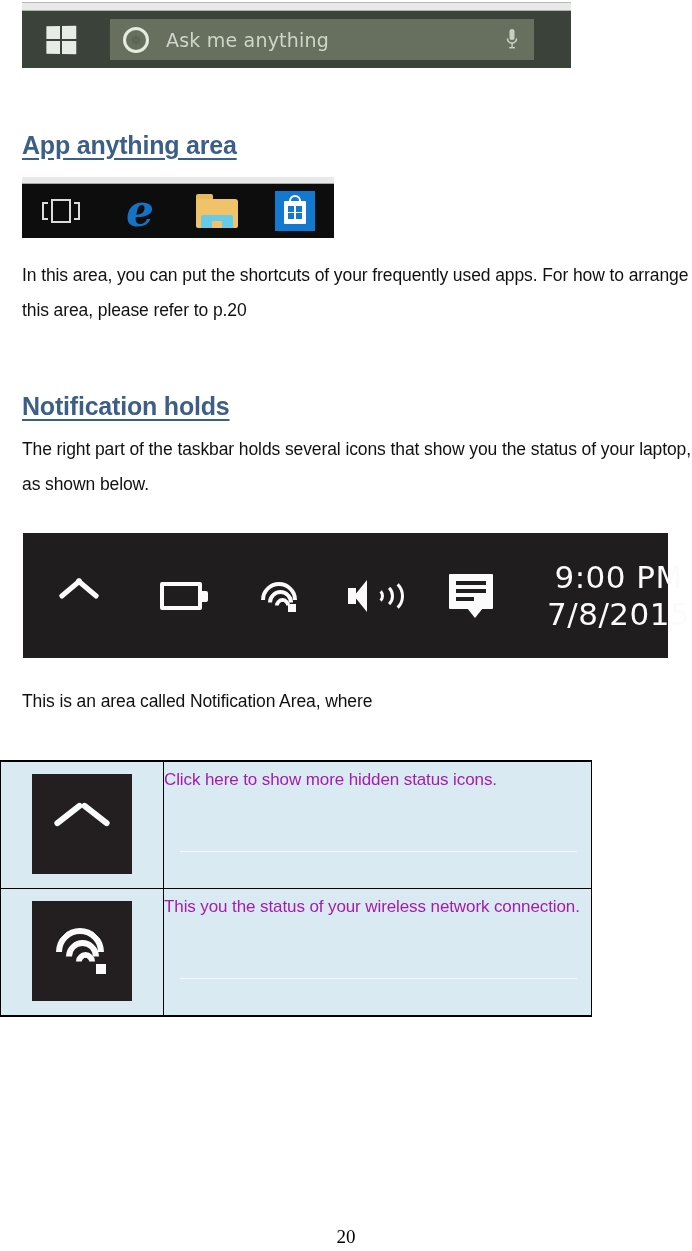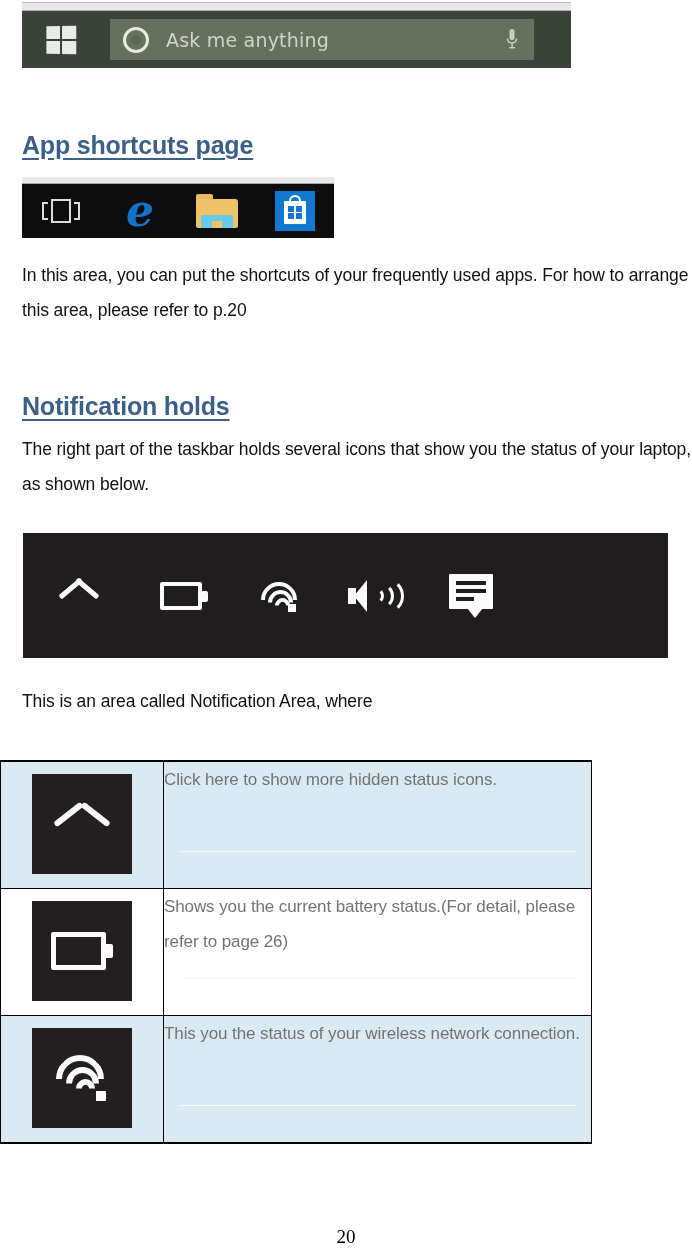--- a/index.html
+++ b/index.html
@@ -430,21 +430,21 @@
   td.desc-cell {
     border: none;
     border-left: 1px solid #000000;
     padding: 14px 16px 0 16px;
     height: 126px;
     position: relative;
   }
   .desc-text {
     font-size: 17px;
     line-height: 35px;
-    color: #737373;
+    color: #a21caf;
     letter-spacing: -0.1px;
   }
   .desc-rule {
     position: absolute;
     left: 16px;
     right: 14px;
     bottom: 36px;
     height: 1px;
     background: #f2f8fb;
   }
@@ -544,21 +544,21 @@
         <rect x="3.5" y="1" width="5" height="11" rx="2.5" fill="#c9d0c3"></rect>
         <path d="M1.5 10.5 a4.5 4.5 0 0 0 9 0" stroke="#c9d0c3" stroke-width="1.6" fill="none"></path>
         <rect x="5.4" y="15" width="1.4" height="4" fill="#c9d0c3"></rect>
         <rect x="3.2" y="19" width="5.8" height="1.4" fill="#c9d0c3"></rect>
       </svg>
     </div>
 
   </div>
 </div>
 
-<div class="heading" id="heading-app-shortcuts">App shortcuts page</div>
+<div class="heading" id="heading-app-shortcuts">App anything area</div>
 
 <div id="app-shortcuts-strip">
   <div id="app-shortcuts-topline"></div>
   <div id="app-shortcuts-bar">
 
     <div class="app-icon">
       <div class="taskview">
         <span class="tv-b tv-l"></span>
         <span class="tv-sq"></span>
         <span class="tv-b tv-r"></span>
@@ -639,20 +639,24 @@
     <div class="action-center">
       <div class="ac-box">
           <i></i>
           <i></i>
           <i></i>
         </div>
       <div class="ac-tail"></div>
     </div>
   </div>
 
+  <div id="notif-clock">
+    <div>9:00 PM</div>
+    <div>7/8/2015</div>
+  </div>
 
 </div>
 
 <div class="para" id="para-notif-area">This is an area called Notification Area, where</div>
 
 <table id="icon-table">
   <tbody>
     <tr class="shaded">
       <td class="icon-cell">
         <div class="tile">
@@ -661,34 +665,20 @@
               <i></i>
           </div>
         </div>
       </td>
       <td class="desc-cell">
         <div class="desc-text">Click here to show more hidden status icons.</div>
         <div class="desc-rule"></div>
       </td>
     </tr>
 
-    <tr class="plain">
-      <td class="icon-cell">
-        <div class="tile">
-          <div class="tile-batt">
-            <span class="tb-body"></span>
-              <span class="tb-cap"></span>
-          </div>
-        </div>
-      </td>
-      <td class="desc-cell">
-        <div class="desc-text">Shows you the current battery status.(For detail, please refer to page 26)</div>
-        <div class="desc-rule"></div>
-      </td>
-    </tr>
 
     <tr class="shaded">
       <td class="icon-cell">
         <div class="tile">
           <div class="tile-wifi">
             <span class="arc a1"></span>
               <span class="arc a2"></span>
               <span class="arc a3"></span>
             <span class="dot"></span>
           </div>

